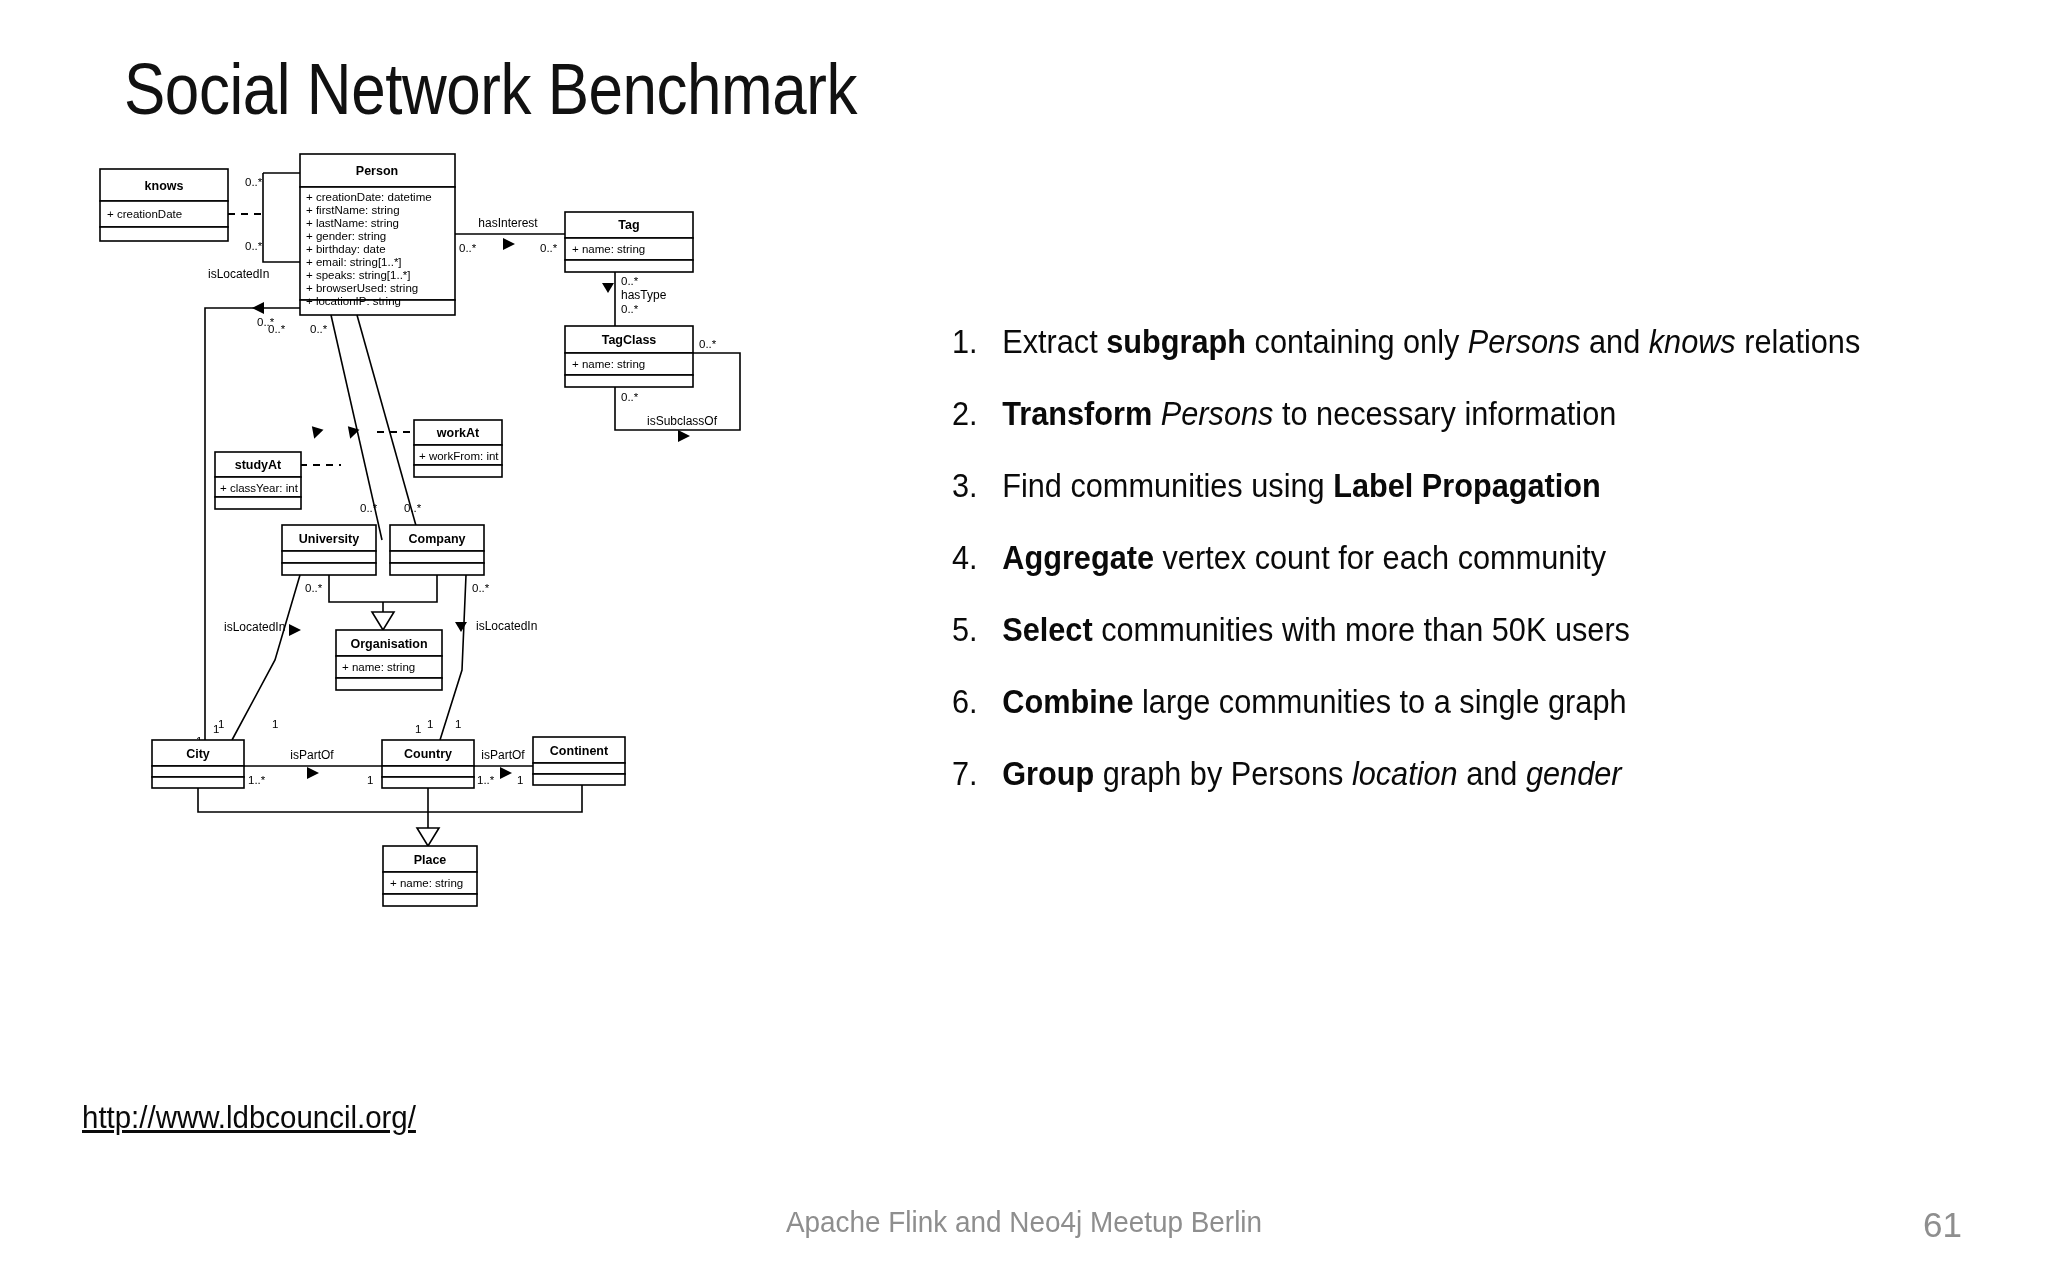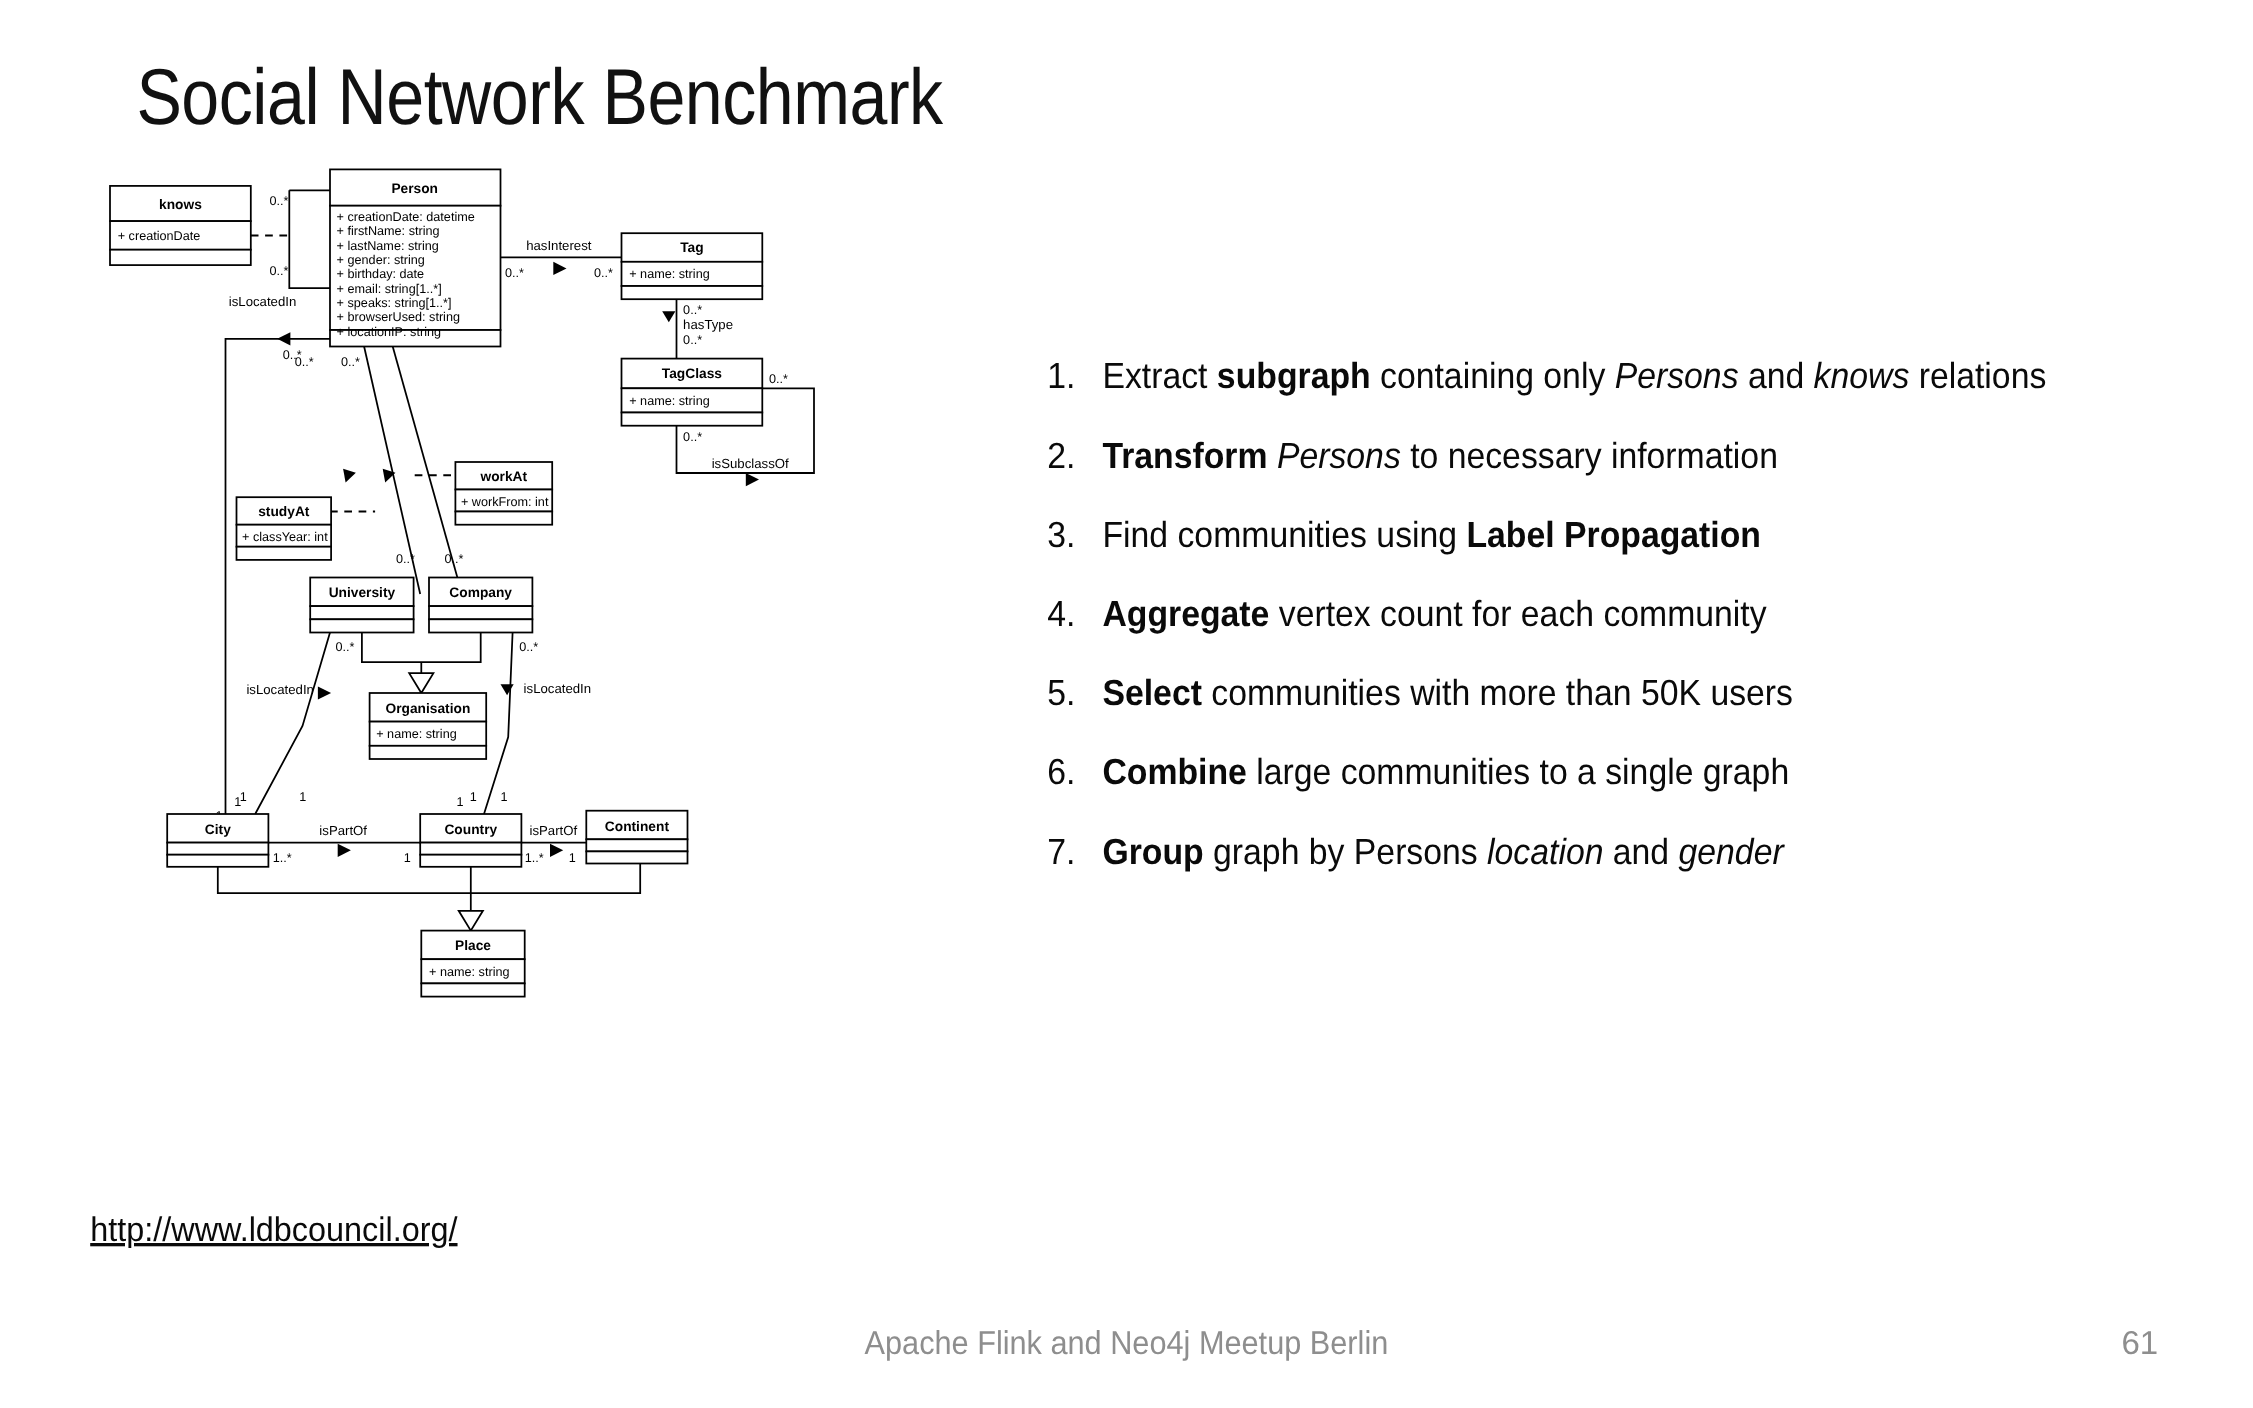--- a/index.html
+++ b/index.html
@@ -52,21 +52,21 @@
     position:absolute;
     left:0;right:0;top:1205px;
     text-align:center;
     font-size:30px;
     color:#8e8e8e;
     transform:scaleX(0.93);
   }
   .footer-page{
     position:absolute;
     right:86px;top:1205px;
-    font-size:30px;
+    font-size:35px;
     color:#8e8e8e;
   }
   .url{
     position:absolute;
     left:82px; top:1100px;
     font-size:31px;
     color:#0a0a0a;
     transform:scaleX(0.95);
     transform-origin:left center;
   }

